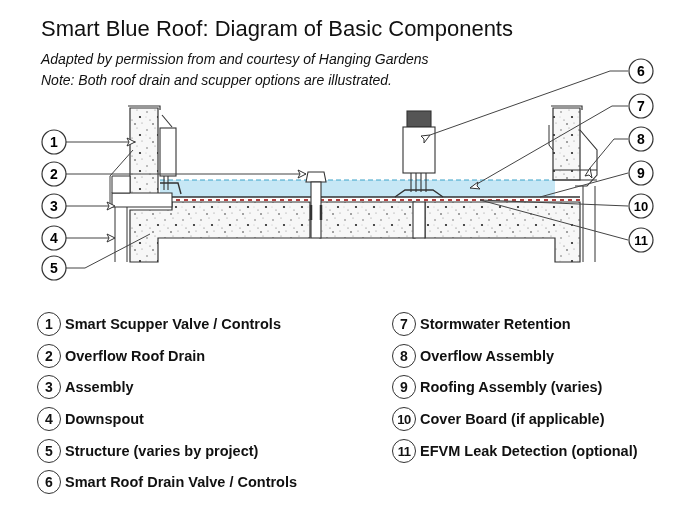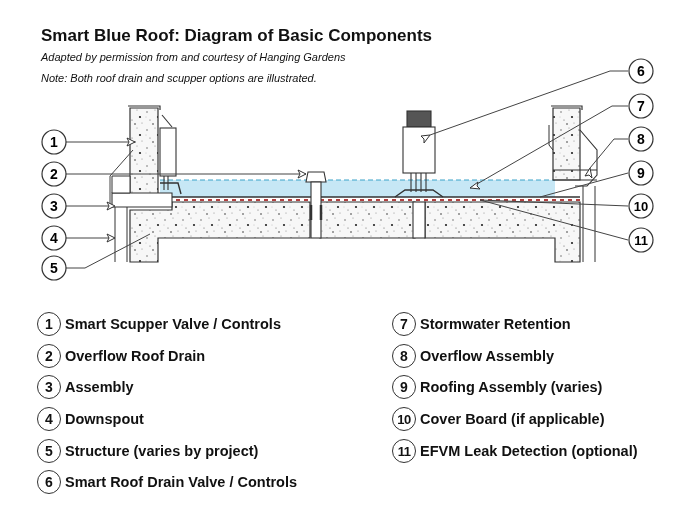--- a/index.html
+++ b/index.html
@@ -1,19 +1,19 @@
 <!DOCTYPE html>
 <html><head>
 <meta charset="utf-8">
 <style>
   html, body { margin: 0; padding: 0; background: #ffffff; }
   body { width: 700px; height: 522px; position: relative; overflow: hidden;
          font-family: "Liberation Sans", sans-serif; color: #111; }
-  .title { position: absolute; left: 41px; top: 26px; font-size: 17px; font-weight: bold; letter-spacing: 0; }
-  .sub { position: absolute; left: 41px; font-size: 11px; font-style: italic; color: #111; }
+  .title { position: absolute; left: 41px; top: 16px; font-size: 22px; font-weight: normal; letter-spacing: 0; }
+  .sub { position: absolute; left: 41px; font-size: 14px; font-style: italic; color: #111; }
   .sub1 { top: 51px; }
   .sub2 { top: 72px; }
   svg.diagram { position: absolute; left: 0; top: 0; }
   .legend { position: absolute; }
   .legend-item { position: absolute; display: flex; align-items: center; white-space: nowrap; }
   .badge { width: 24px; height: 24px; border: 1.3px solid #333; border-radius: 50%;
            box-sizing: border-box; display: flex; align-items: center; justify-content: center;
            font-weight: bold; font-size: 14px; background: #fff; }
   .badge.two { font-size: 13px; letter-spacing: -0.5px; }
   .legend-label { font-weight: bold; font-size: 14.5px; margin-left: 4px; }

